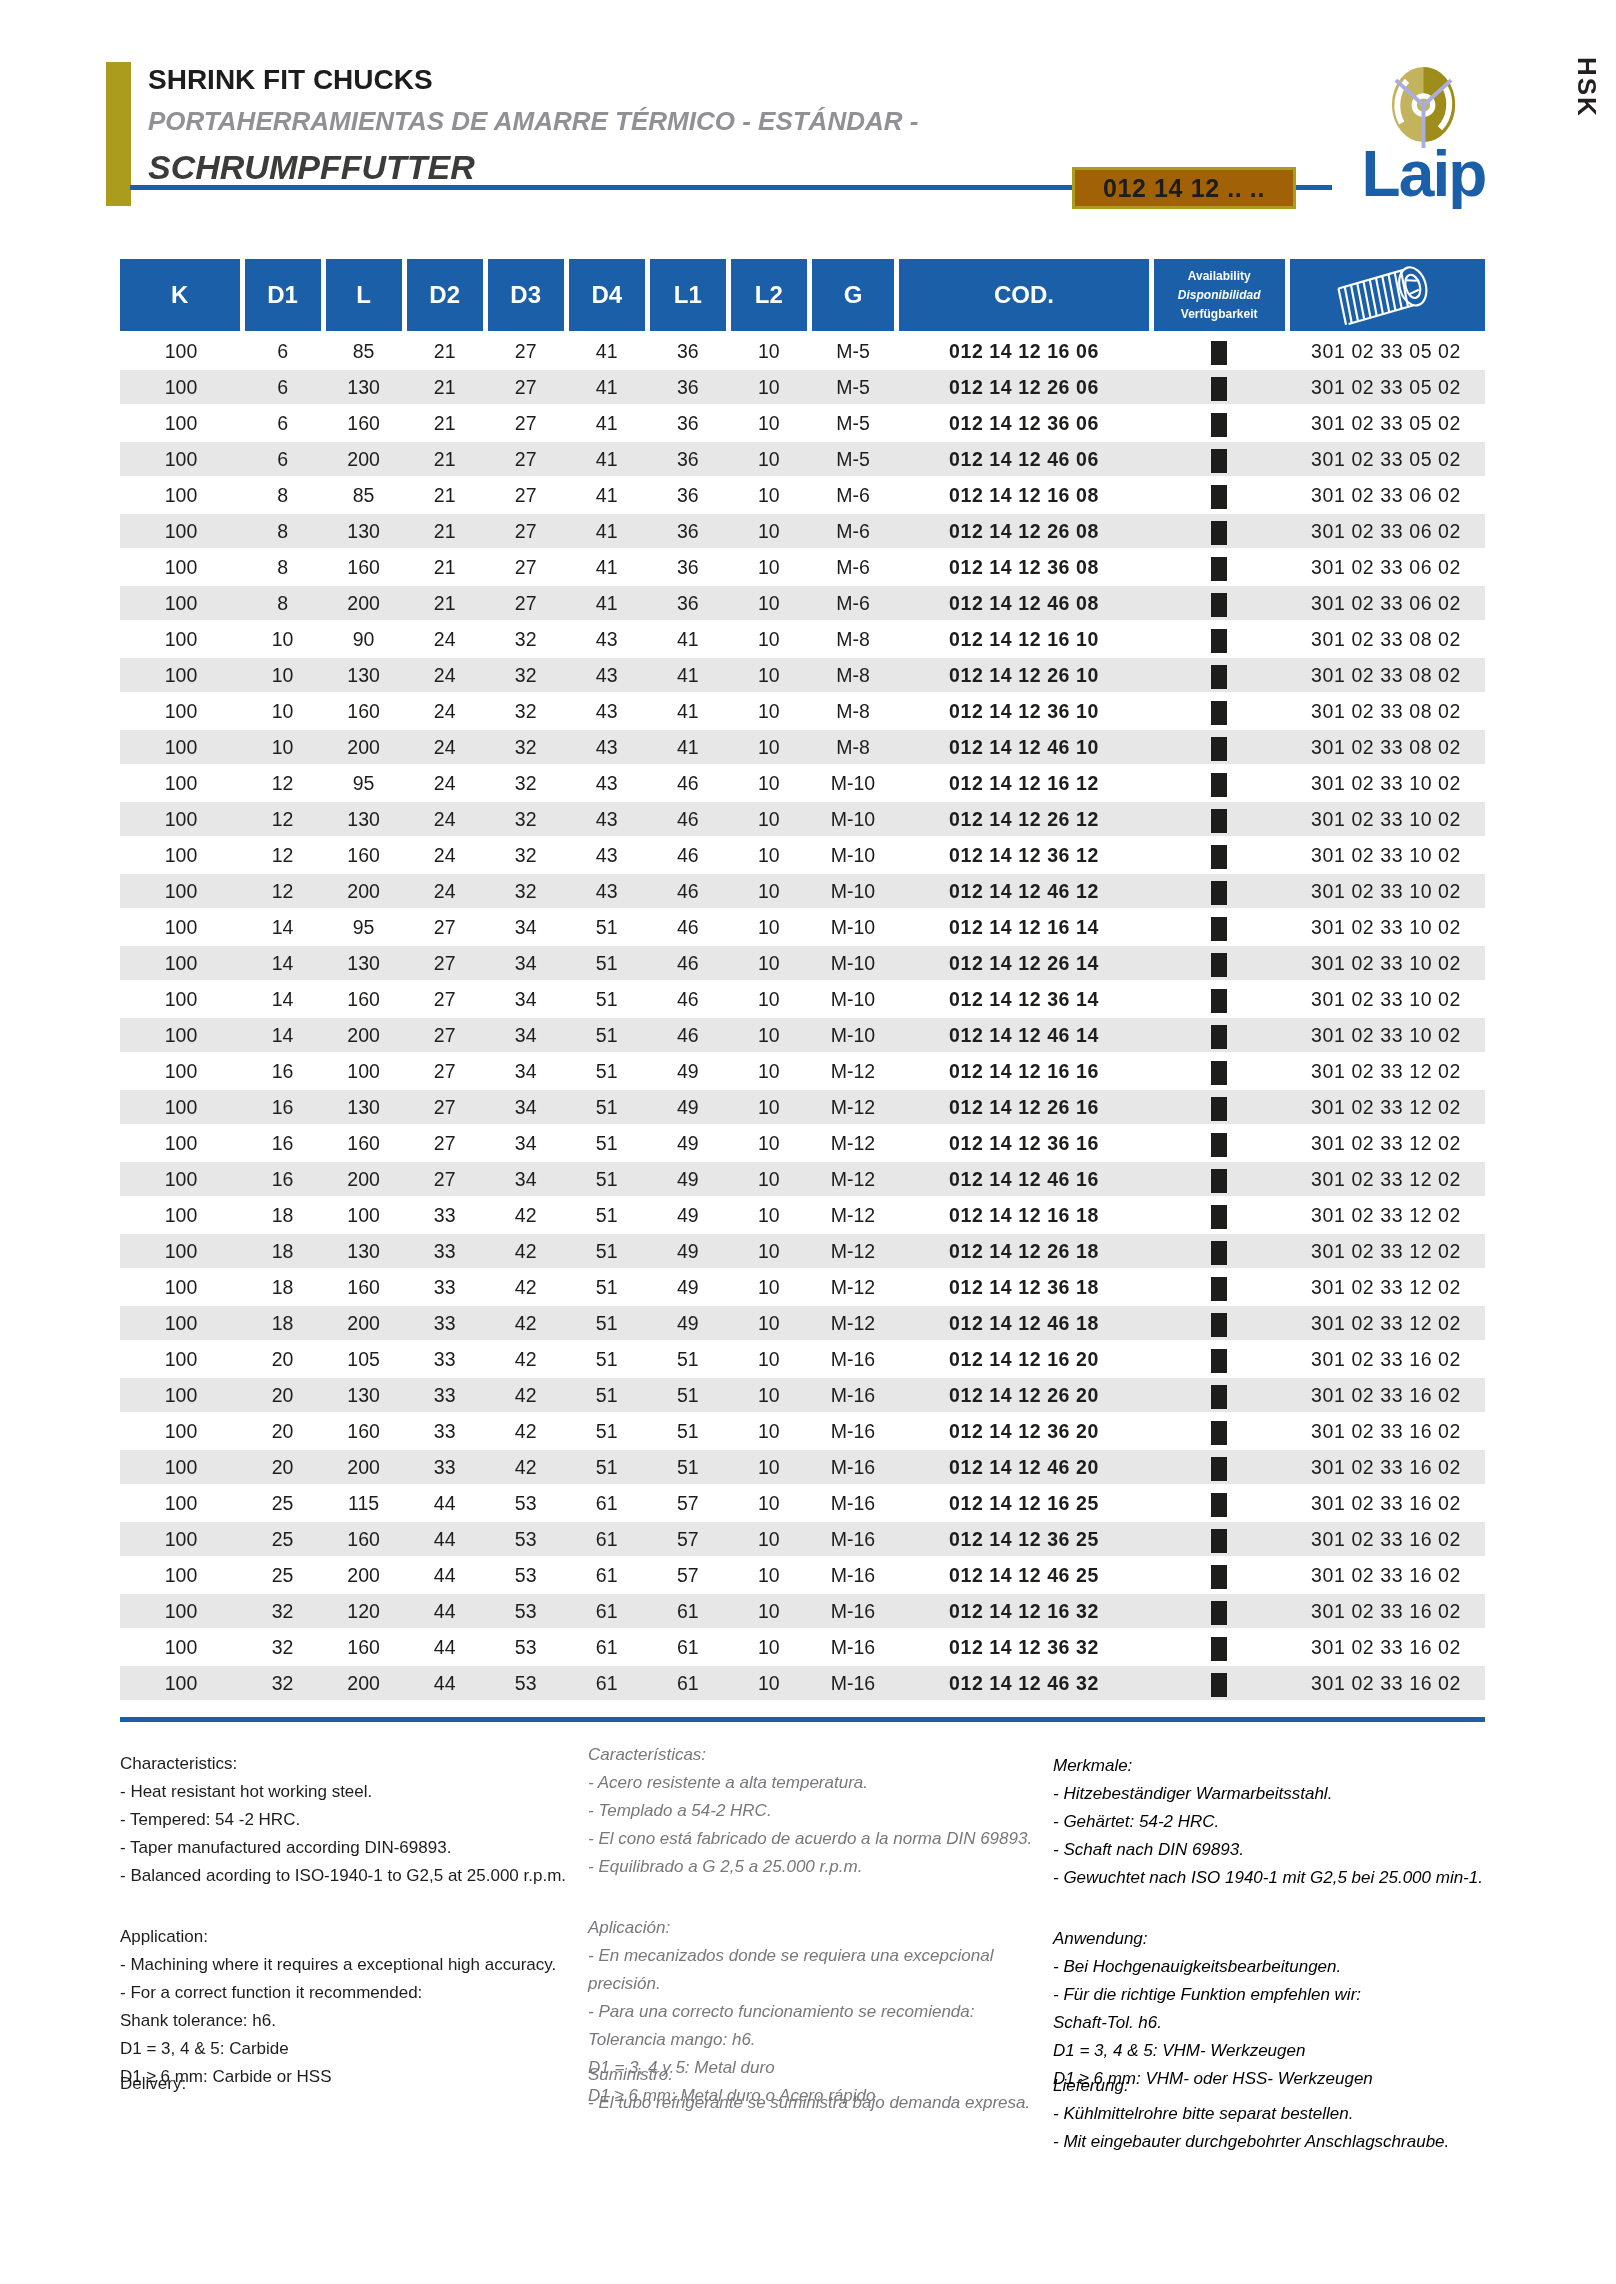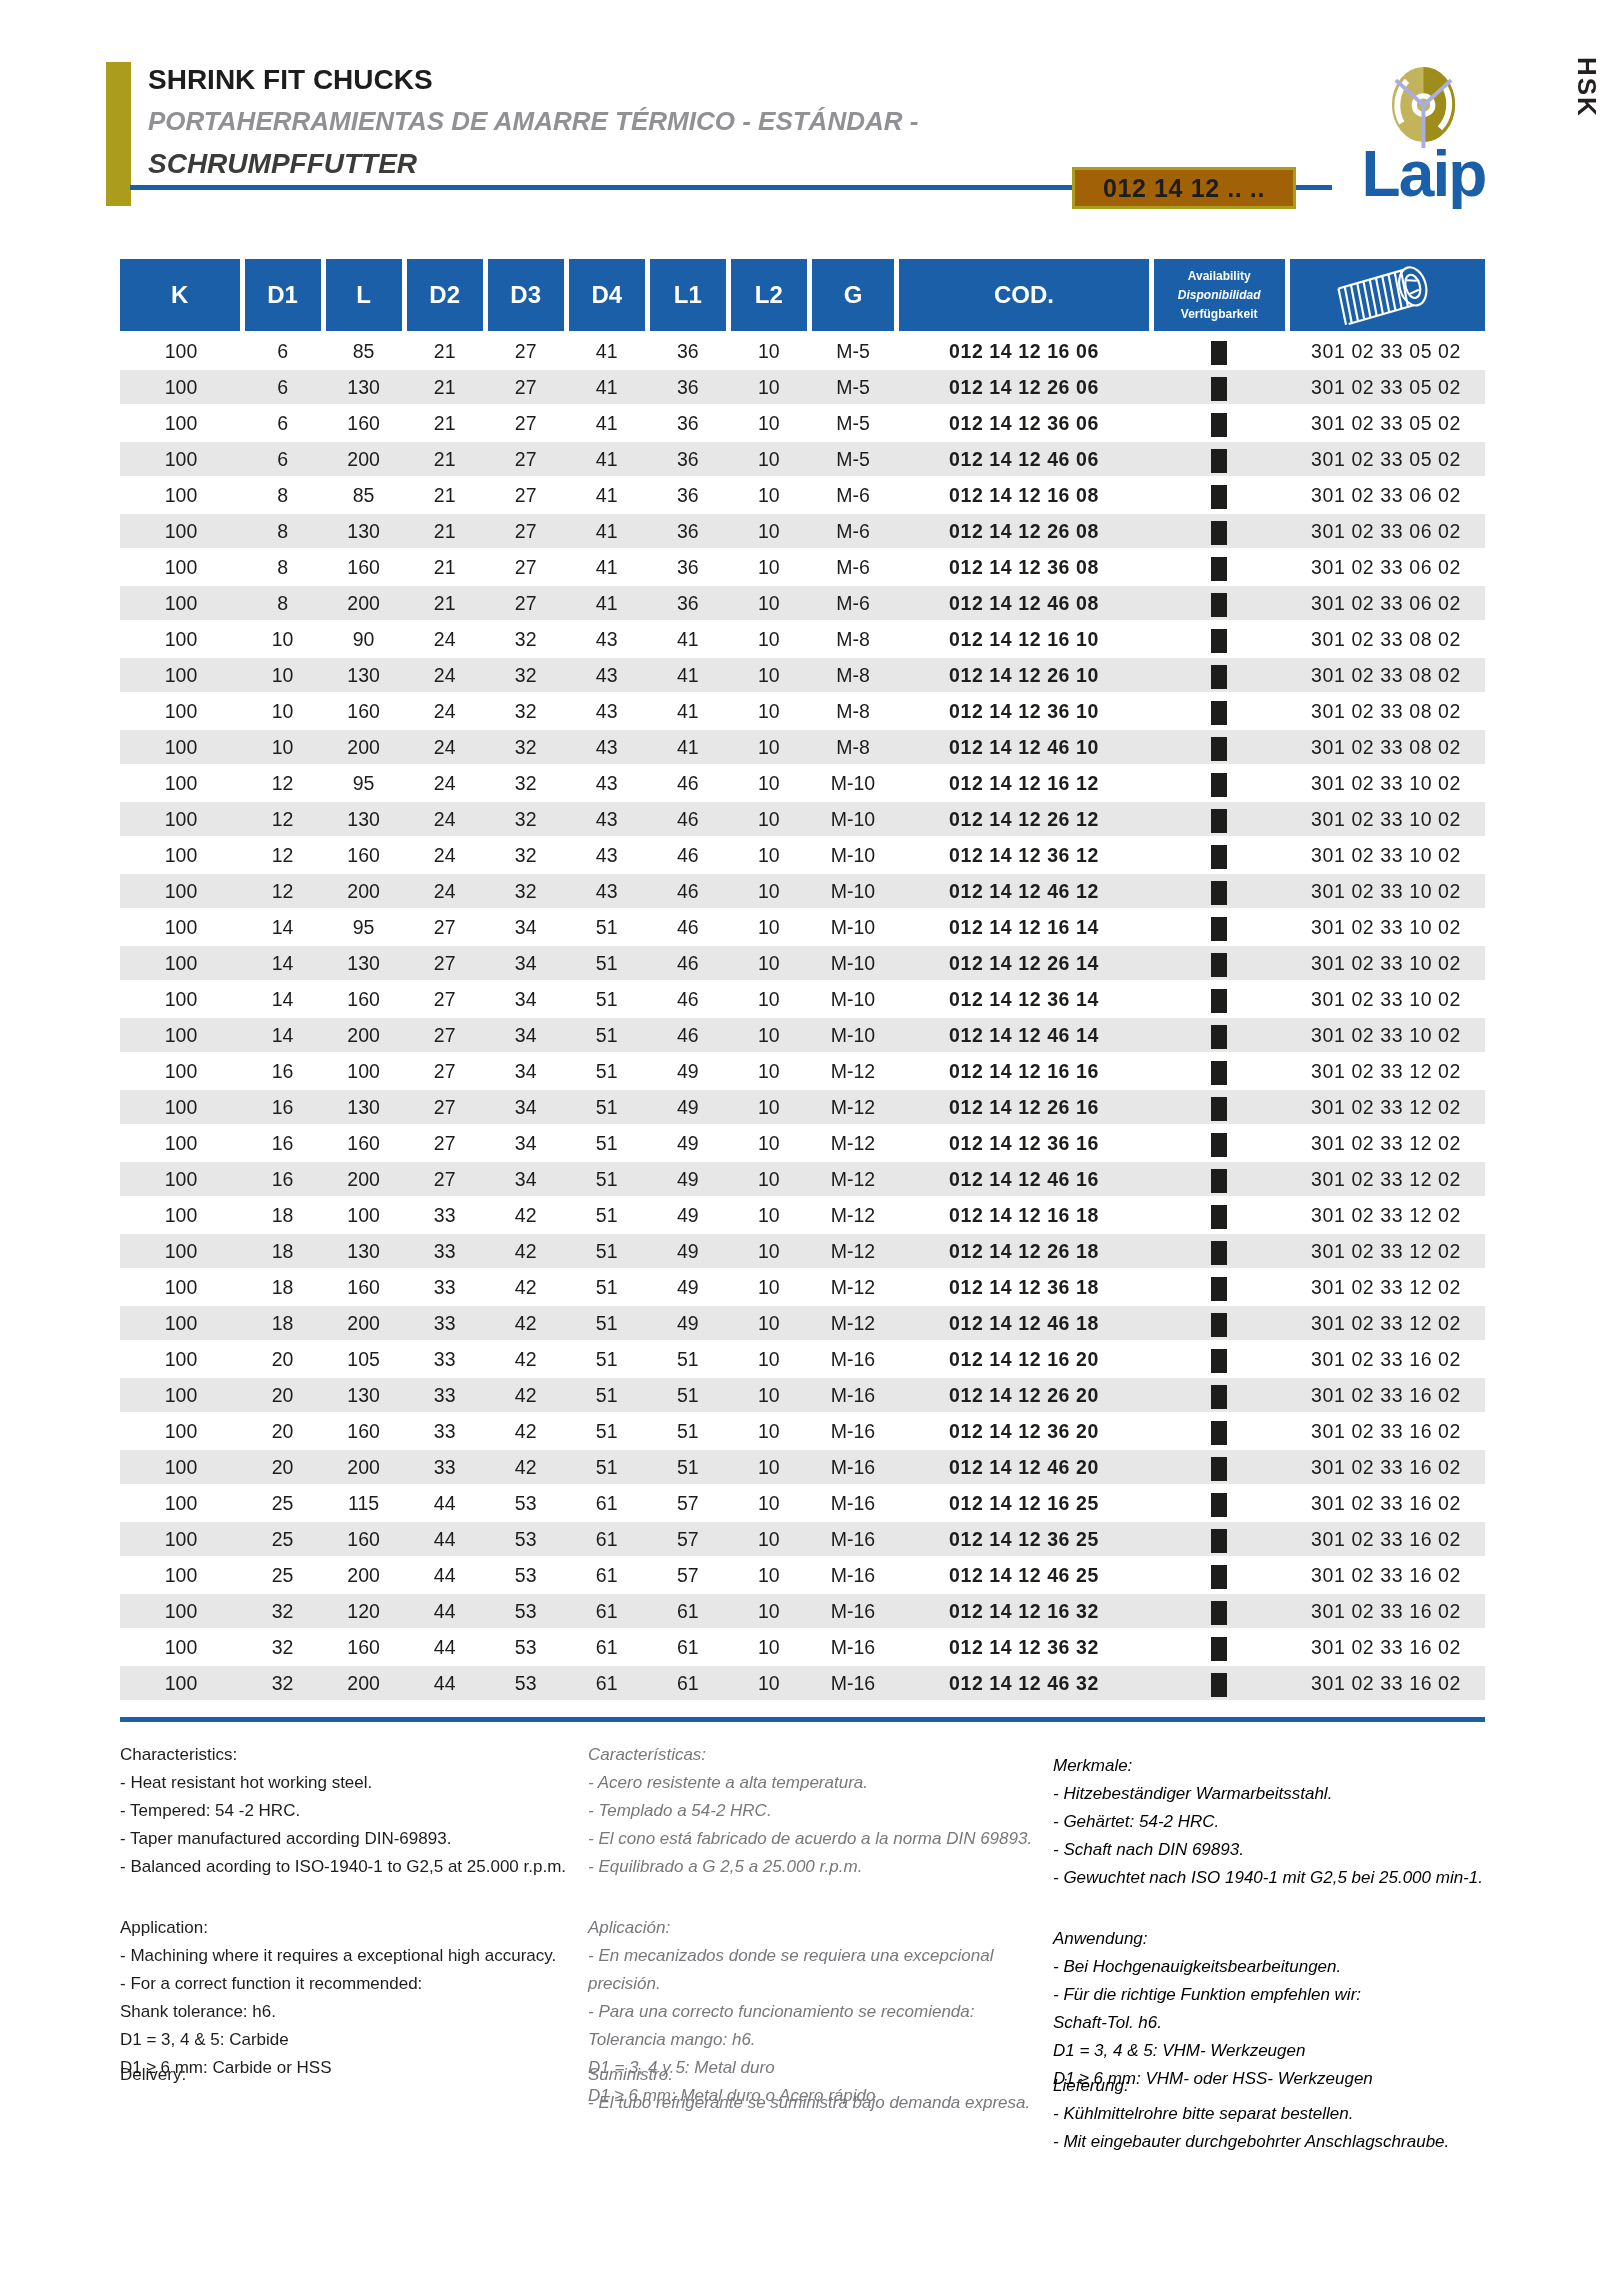--- a/index.html
+++ b/index.html
@@ -5,21 +5,21 @@
 <style>
   html,body{margin:0;padding:0;background:#fff;}
   body{font-family:"Liberation Sans","DejaVu Sans",sans-serif;color:#1d1d1b;}
   .page{position:relative;width:1616px;height:2232px;background:#ffffff;overflow:hidden;}
 
   
   .gold-bar{position:absolute;left:106px;top:62px;width:25px;height:144px;background:#ac9c1e;}
   .titles{position:absolute;left:148px;top:64px;}
   .titles h1{margin:0 0 10.4px 0;font-size:28px;font-weight:bold;letter-spacing:0px;color:#1d1d1b;}
   .titles h2{margin:0 0 10.4px 0;font-size:26px;font-weight:bold;font-style:italic;color:#919195;}
-  .titles h3{margin:0;font-size:28px;font-weight:bold;font-style:italic;color:#3b3b3a;}
+  .titles h3{margin:0;font-size:34px;font-weight:bold;font-style:italic;color:#3b3b3a;}
   .rule{position:absolute;height:4.5px;background:#1a5fa8;}
   .rule-left{left:130px;top:185px;width:942px;}
   .rule-right{left:1296px;top:185px;width:36px;}
   .code-box{position:absolute;left:1072px;top:167px;width:218px;height:36px;background:#a16207;
     border:3.2px solid #ac9c1e;display:flex;align-items:center;justify-content:center;
     font-size:25px;font-weight:bold;color:#1d1d1b;letter-spacing:0.6px;}
   .brand{position:absolute;left:1339px;top:65px;width:169px;height:149px;text-align:center;}
   .brand .emblem{display:block;margin:0 auto;}
   .brand .brand-text{display:block;margin-top:-6.5px;font-size:64px;font-weight:bold;color:#1a5fa8;letter-spacing:-1.9px;line-height:1;}
   .hsk{position:absolute;left:1571px;top:57px;height:104px;}
@@ -37,21 +37,21 @@
     text-align:center;font-size:19.5px;color:#1d1d1b;white-space:nowrap;overflow:hidden;}
   table.dims tbody tr:nth-child(even){background:#e7e7e8;}
   table.dims td.cod{font-weight:bold;letter-spacing:0.6px;}
   table.dims td.code2{letter-spacing:0.6px;}
   .sq{display:inline-block;width:16.2px;height:23.4px;background:#1d1d1b;vertical-align:middle;}
   .table-bottom-rule{position:absolute;left:120px;top:1717px;width:1365px;height:4.5px;background:#1a5fa8;}
 
   
   .notes{position:absolute;font-size:17px;line-height:28px;}
   .notes .ttl{font-weight:normal;}
-  .notes.en{color:#1d1d1b;}
+  .notes.en{color:#1d1d1b;margin-top:9px;}
   .notes.es{color:#77787b;font-style:italic;}
   .notes.de{color:#000000;font-style:italic;margin-top:11px;}
   .col-en{left:120px;width:465px;}
   .col-es{left:588px;width:458px;}
   .col-de{left:1053px;width:442px;}
   .row1{top:1741px;}
   .row2{top:2061px;}
   .block-gap{height:32.5px;}
 
   .page-number{position:absolute;left:0;top:2230px;width:1616px;text-align:center;

